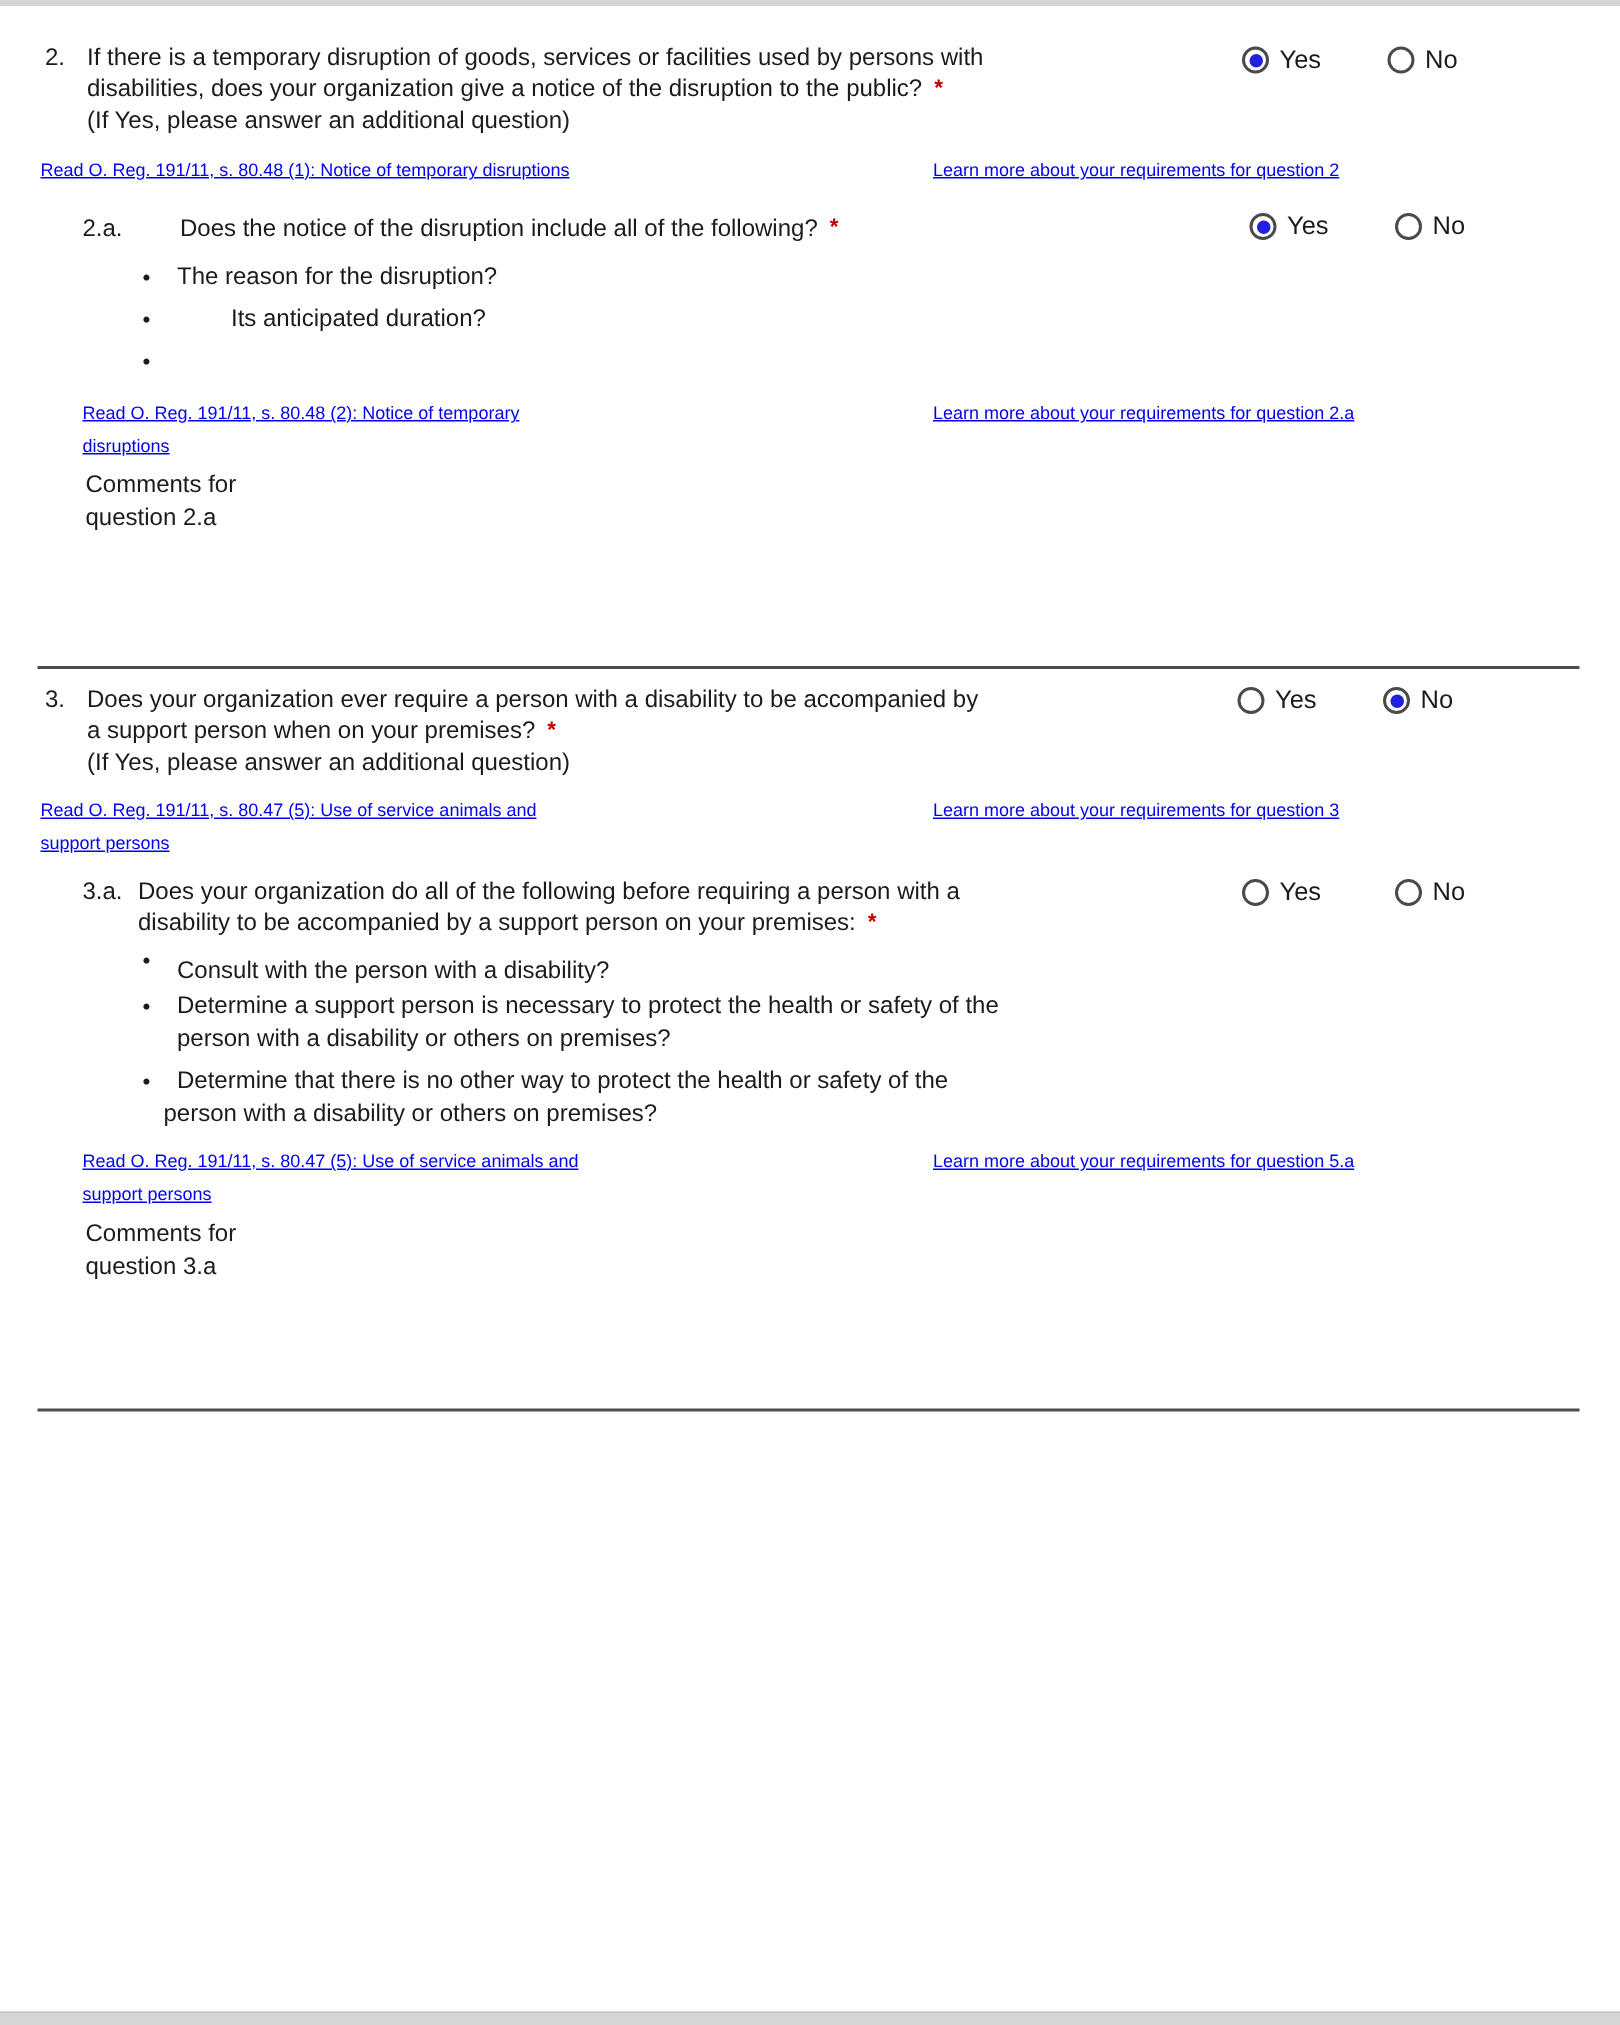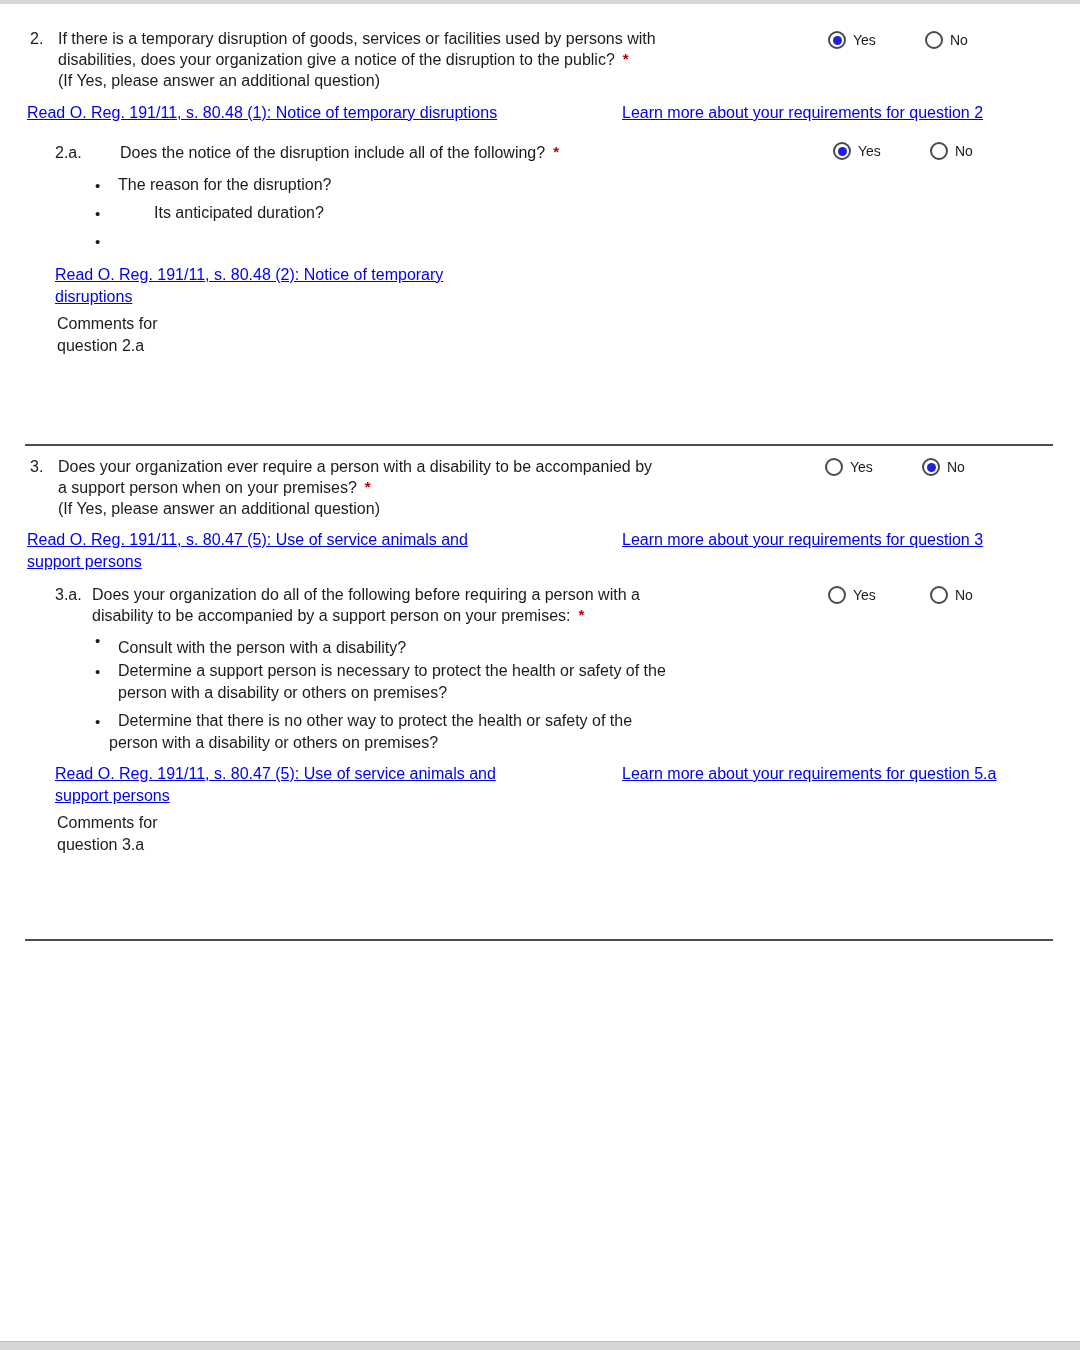--- a/index.html
+++ b/index.html
@@ -23,35 +23,35 @@
   .edge-strip.top{top:0;height:4px;}
   .edge-strip.bottom{top:1341px;height:9px;border-top:1px solid #c2c2c2;}
   .abs{position:absolute;}
   .qnum,.qline{font-size:16px;line-height:21px;color:var(--text-color);white-space:nowrap;}
   .qtext .qline{white-space:nowrap;}
   .req{color:var(--required-color);font-weight:bold;font-size:15px;margin-left:8px;position:relative;top:-1px;}
   .lnk{
     position:absolute;
     color:var(--link-color);
     text-decoration:underline;
-    font-size:16px;line-height:22px;
+    font-size:12px;line-height:22px;
     cursor:pointer;white-space:nowrap;
   }
   .lnk div{white-space:nowrap;}
   .radio-opt{
     position:absolute;display:flex;align-items:center;gap:7px;cursor:pointer;
   }
   .rc{
     width:18px;height:18px;box-sizing:border-box;
     border:2px solid #4a4a4a;border-radius:50%;
     display:flex;align-items:center;justify-content:center;background:#fff;flex:0 0 auto;
   }
   .rdot{width:9px;height:9px;border-radius:50%;background:transparent;}
   .radio-opt.checked .rdot{background:var(--radio-color);}
-  .radio-label{font-size:14px;line-height:18px;color:var(--text-color);}
+  .radio-label{font-size:17px;line-height:18px;color:var(--text-color);}
   .bullet-dot{position:absolute;font-size:15px;line-height:21px;color:var(--text-color);}
   .bullet-text{position:absolute;font-size:16px;line-height:22px;color:var(--text-color);white-space:nowrap;}
   .comments{position:absolute;font-size:16px;line-height:22px;color:var(--text-color);white-space:nowrap;}
   .divider{position:absolute;left:25px;width:1028px;height:2px;background:var(--divider-color);}
   .comment-area{position:absolute;background:transparent;}
 </style>
 </head>
 <body>
 
 <div class="page">
@@ -100,20 +100,21 @@
   <span class="bullet-dot" style="left:95px;top:175px;">•</span>
   <div class="bullet-text" style="left:118px;top:174px;">The reason for the disruption?</div>
   <span class="bullet-dot" style="left:95px;top:203px;">•</span>
   <div class="bullet-text" style="left:118px;top:202px;margin-left:36px;">Its anticipated duration?</div>
   <span class="bullet-dot" style="left:95px;top:231px;">•</span>
 
   <a class="lnk" style="left:55px;top:264px;">
     <div>Read O. Reg. 191/11, s. 80.48 (2): Notice of temporary</div>
     <div>disruptions</div>
   </a>
+  <a class="lnk" style="left:622px;top:264px;">Learn more about your requirements for question 2.a</a>
 
   <div class="comments" style="left:57px;top:313px;">
     <div>Comments for</div>
     <div>question 2.a</div>
   </div>
   <div class="comment-area" style="left:180px;top:308px;width:870px;height:125px;"></div>
 
   <div class="divider" style="top:444px;"></div>
 
   <div class="abs qnum" style="left:30px;top:456px;">3.</div>

